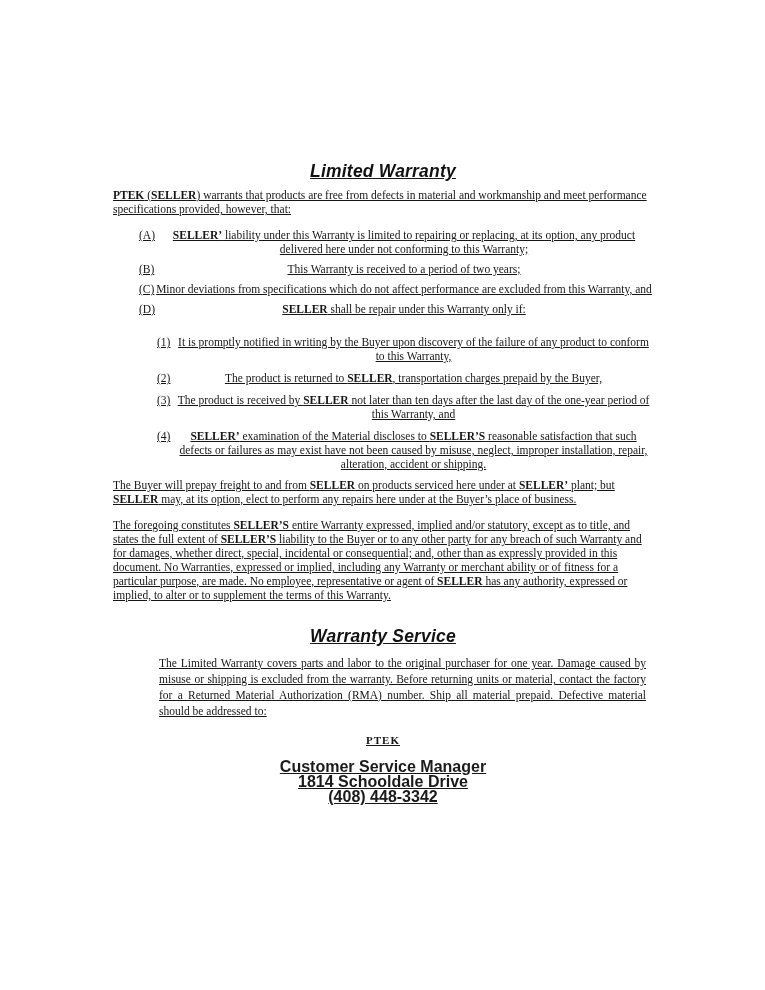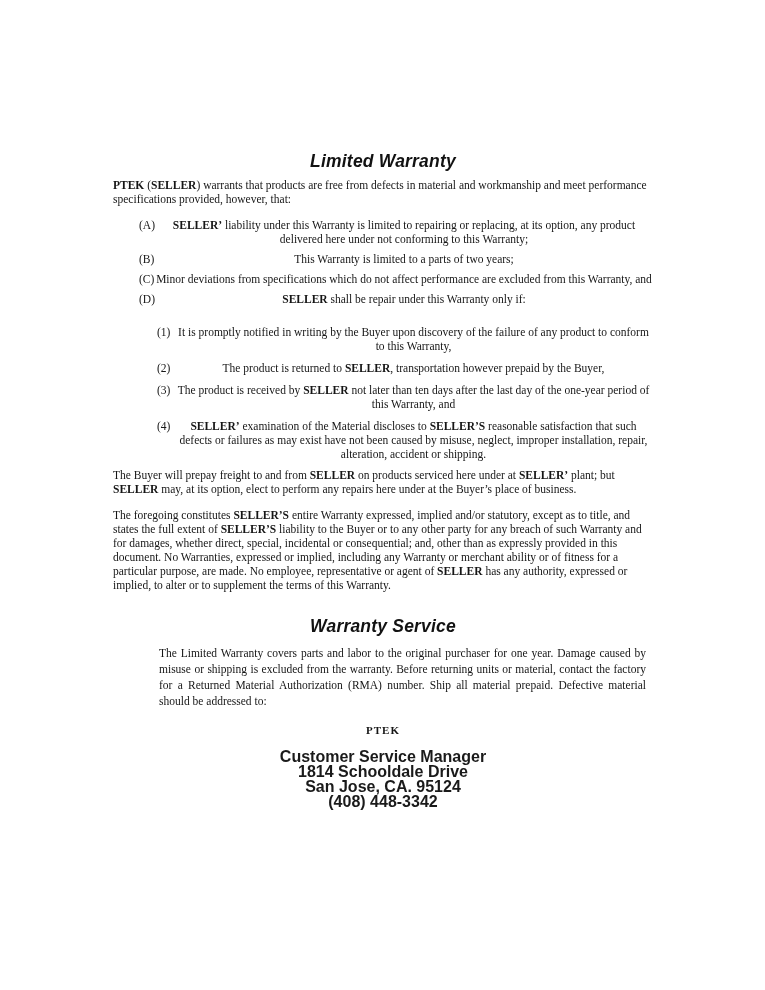--- a/index.html
+++ b/index.html
@@ -8,24 +8,25 @@
     width: 765px;
     height: 990px;
     background: #ffffff;
     font-family: "Liberation Serif", serif;
     color: #161616;
     overflow: hidden;
   }
   .content {
     position: absolute;
     left: 113px;
-    top: 152px;
+    top: 162px;
     width: 540px;
     font-size: 11.5px;
     line-height: 14px;
+    text-decoration: underline;
   }
   .heading {
     font-family: "Liberation Sans", sans-serif;
     font-weight: bold;
     font-style: italic;
     font-size: 17.5px;
     line-height: 19px;
     text-align: center;
     margin: 0;
     letter-spacing: 0.2px;
@@ -83,40 +84,40 @@
 
     <p class="p-intro"><b>PTEK</b><span> (</span><b>SELLER</b><span>) warrants that products are free from defects in material and workmanship and meet performance specifications provided, however, that:</span></p>
 
     <div class="list lettered">
       <div class="list-item">
         <span class="marker">(A)</span>
         <span class="li-text"><b>SELLER’</b><span> liability under this Warranty is limited to repairing or replacing, at its option, any product delivered here under not conforming to this Warranty;</span></span>
       </div>
       <div class="list-item">
         <span class="marker">(B)</span>
-        <span class="li-text"><span>This Warranty is limited to a parts of two years;</span></span>
+        <span class="li-text"><span>This Warranty is received to a period of two years;</span></span>
       </div>
       <div class="list-item">
         <span class="marker">(C)</span>
         <span class="li-text"><span>Minor deviations from specifications which do not affect performance are excluded from this Warranty, and</span></span>
       </div>
       <div class="list-item">
         <span class="marker">(D)</span>
         <span class="li-text"><b>SELLER</b><span> shall be repair under this Warranty only if:</span></span>
       </div>
     </div>
 
     <div class="list numbered">
       <div class="list-item">
         <span class="marker">(1)</span>
         <span class="li-text"><span>It is promptly notified in writing by the Buyer upon discovery of the failure of any product to conform to this Warranty,</span></span>
       </div>
       <div class="list-item">
         <span class="marker">(2)</span>
-        <span class="li-text"><span>The product is returned to </span><b>SELLER</b><span>, transportation however prepaid by the Buyer,</span></span>
+        <span class="li-text"><span>The product is returned to </span><b>SELLER</b><span>, transportation charges prepaid by the Buyer,</span></span>
       </div>
       <div class="list-item">
         <span class="marker">(3)</span>
         <span class="li-text"><span>The product is received by </span><b>SELLER</b><span> not later than ten days after the last day of the one-year period of this Warranty, and</span></span>
       </div>
       <div class="list-item">
         <span class="marker">(4)</span>
         <span class="li-text"><b>SELLER’</b><span> examination of the Material discloses to </span><b>SELLER’S</b><span> reasonable satisfaction that such defects or failures as may exist have not been caused by misuse, neglect, improper installation, repair, alteration, accident or shipping.</span></span>
       </div>
     </div>
@@ -127,18 +128,17 @@
 
     <h2 class="heading second">Warranty Service</h2>
 
     <p class="p-service">The Limited Warranty covers parts and labor to the original purchaser for one year. Damage caused by misuse or shipping is excluded from the warranty. Before returning units or material, contact the factory for a Returned Material Authorization (RMA) number. Ship all material prepaid. Defective material should be addressed to:</p>
 
     <p class="company-name">PTEK</p>
 
     <div class="address-block">
       <div>Customer Service Manager</div>
       <div>1814 Schooldale Drive</div>
-      <div>San Jose, CA. 95124</div>
       <div>(408) 448-3342</div>
     </div>
 
   </div>
 </div>
 
 </body></html>

